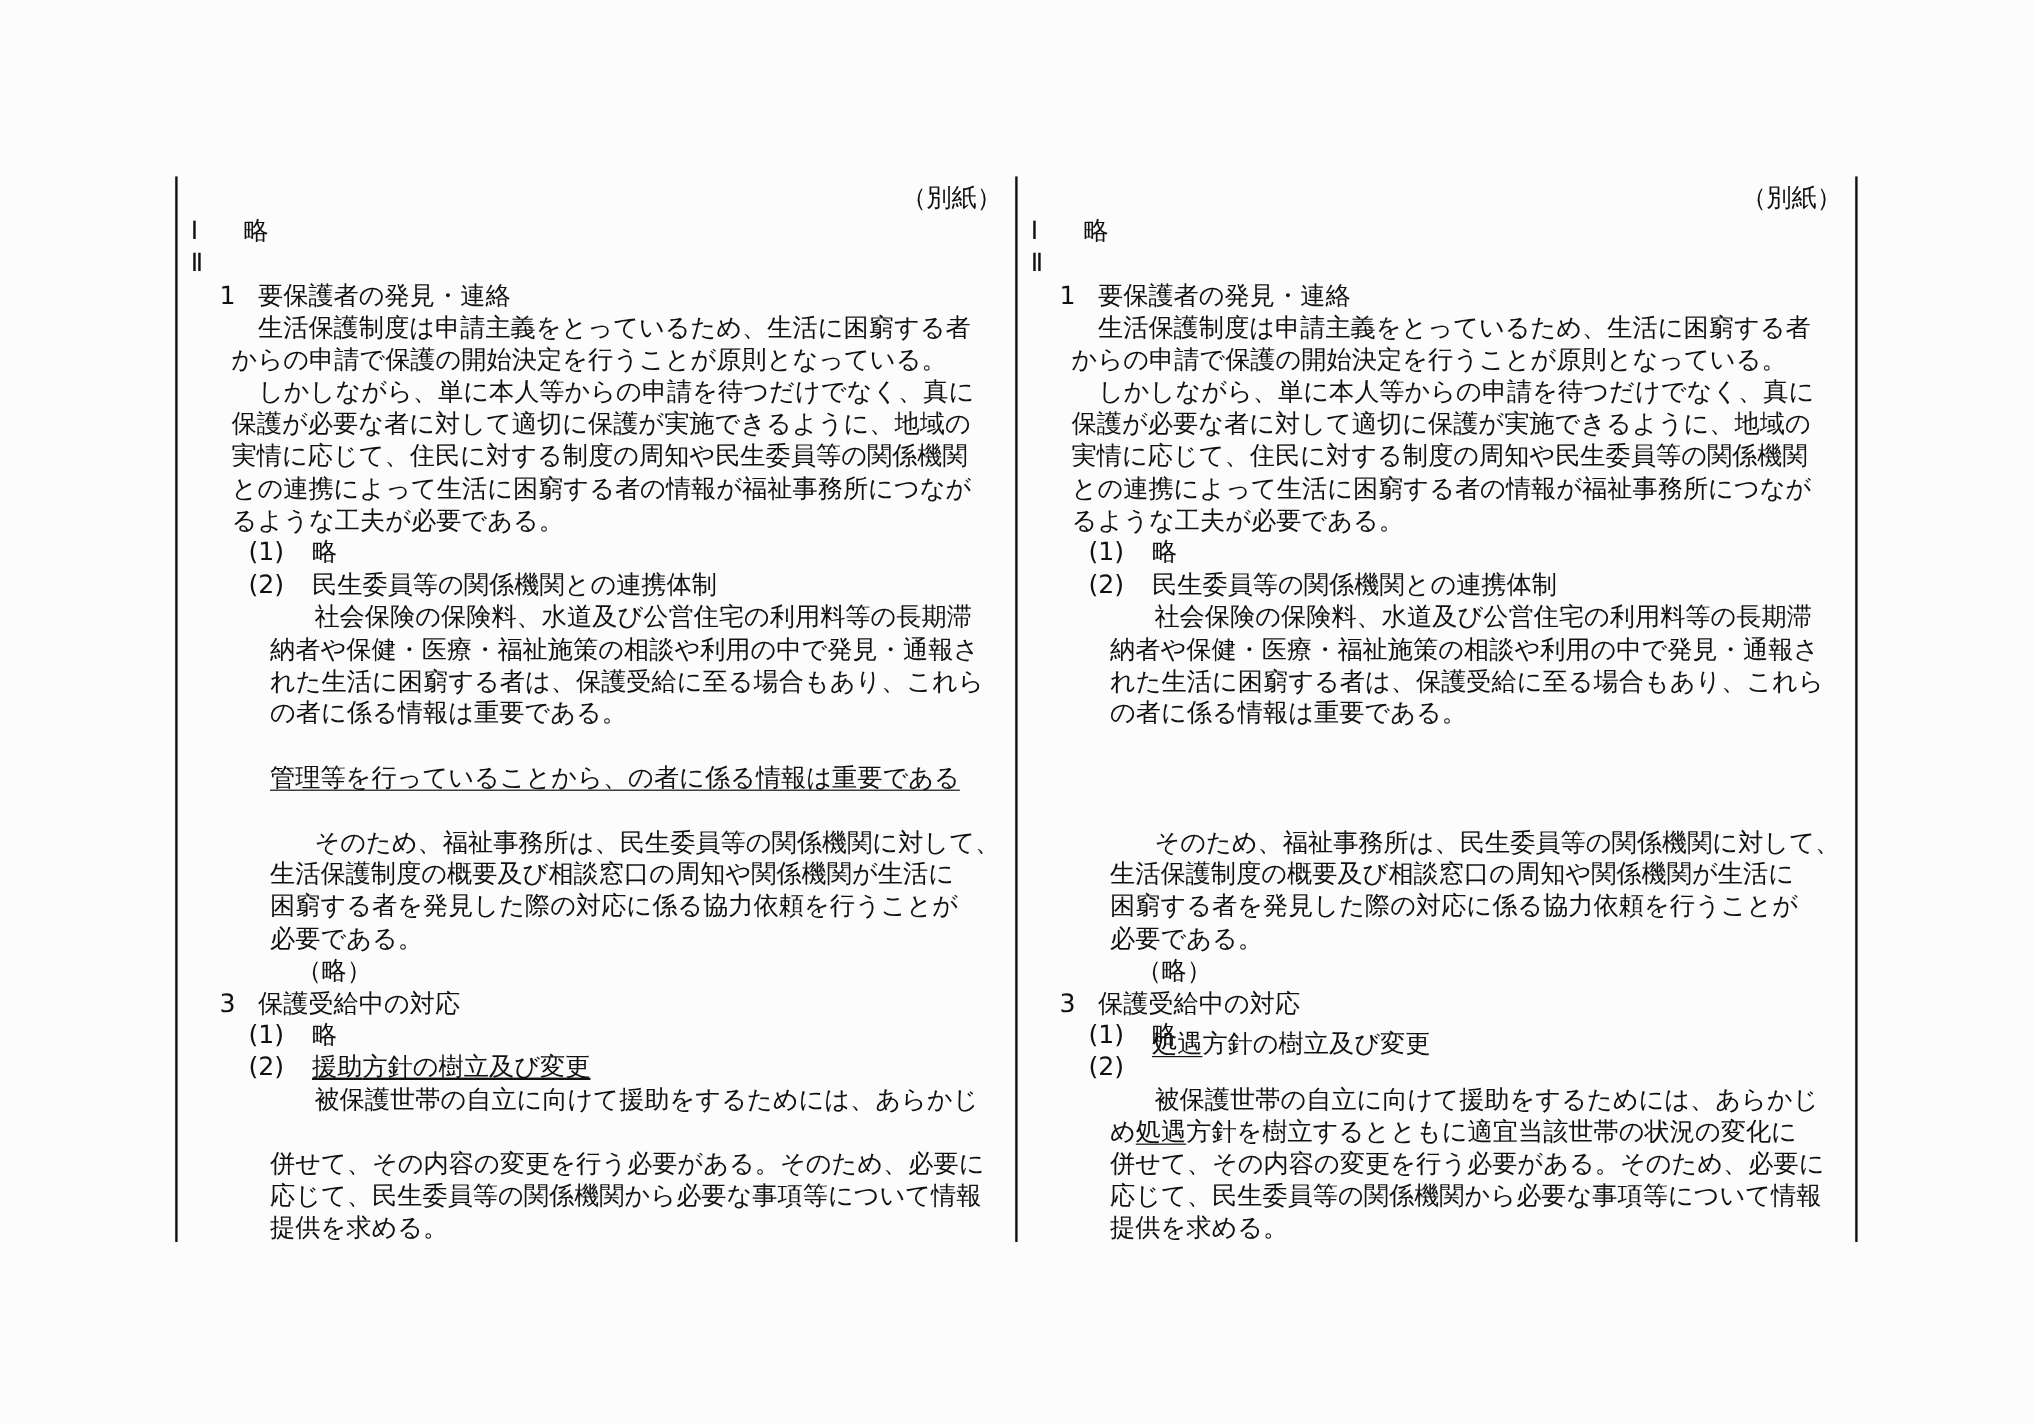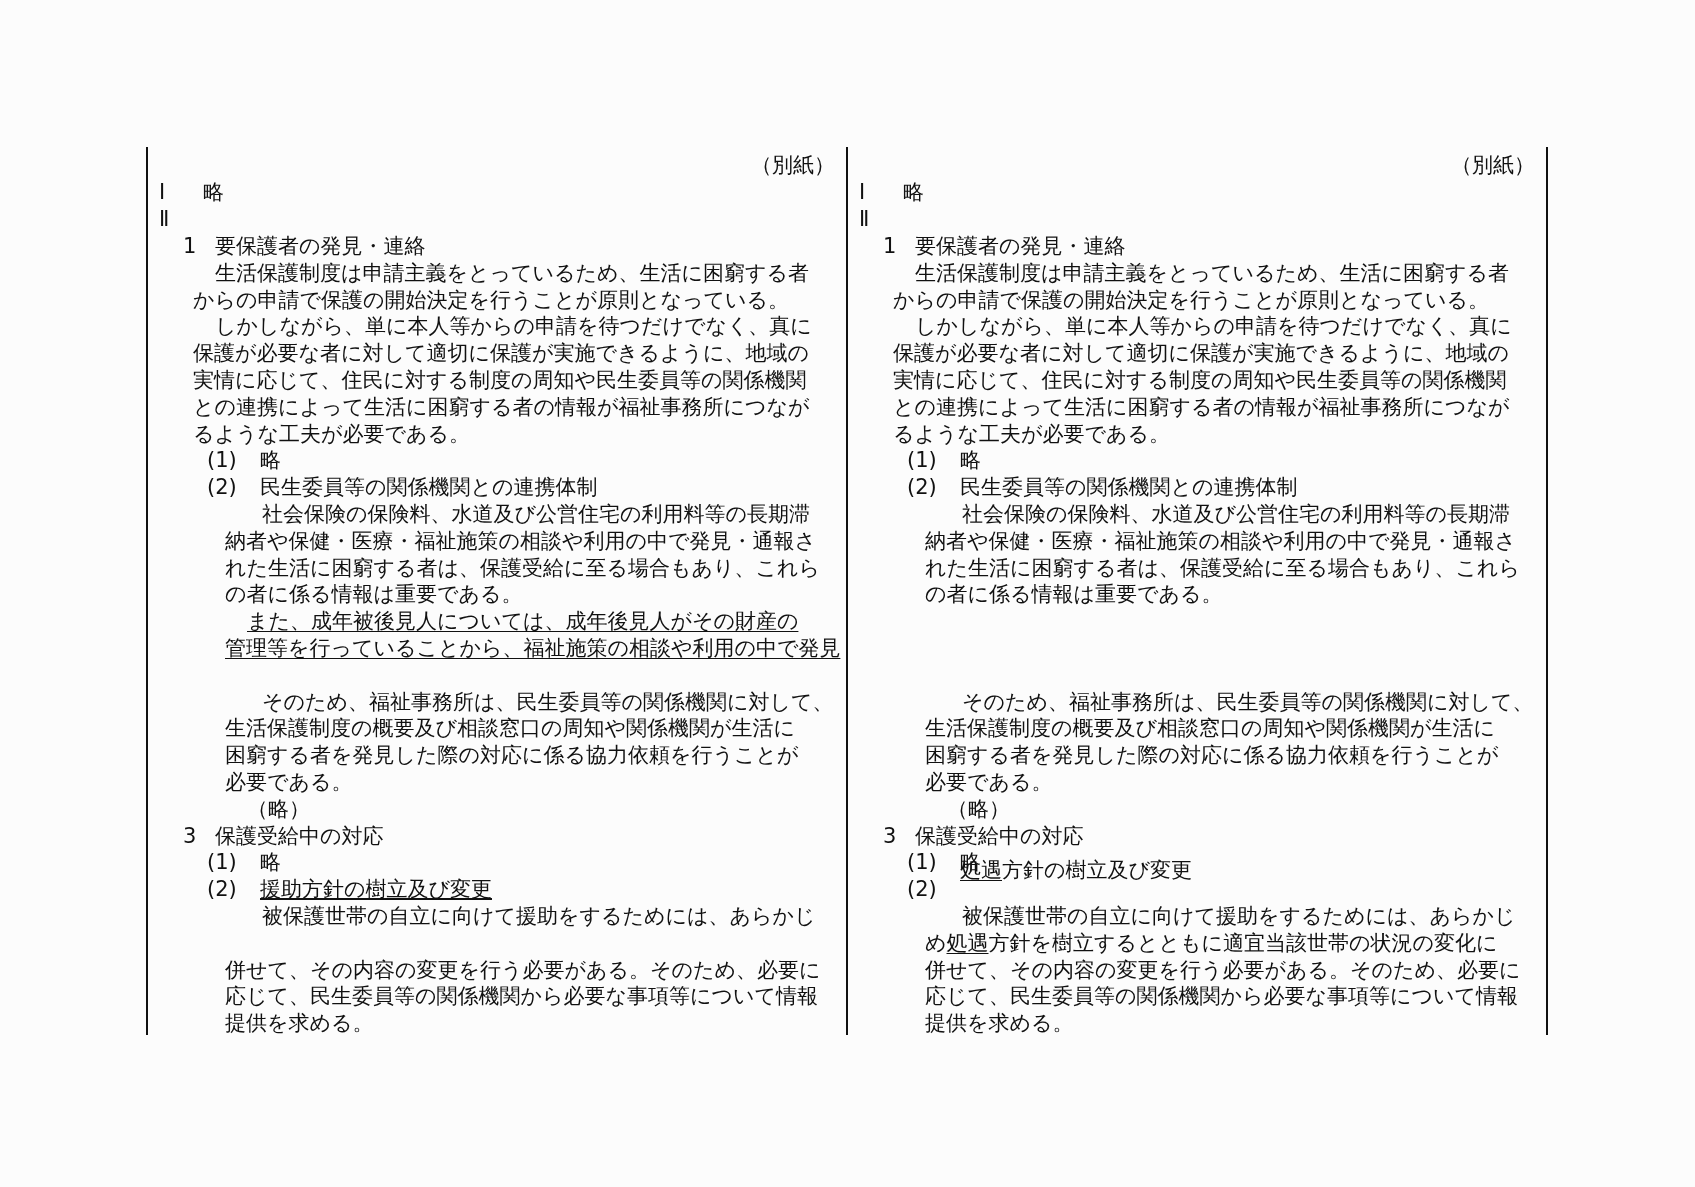--- a/index.html
+++ b/index.html
@@ -42,22 +42,21 @@
   <div class="ln" style="top:447px; left:113px;">略</div>
 
   <div class="ln" style="top:474px; left:60px;">(2)</div>
   <div class="ln" style="top:474px; left:113px;">民生委員等の関係機関との連携体制</div>
 
   <div class="ln" style="top:501px; left:115px;">社会保険の保険料、水道及び公営住宅の利用料等の長期滞</div>
   <div class="ln" style="top:528px; left:78px;">納者や保健・医療・福祉施策の相談や利用の中で発見・通報さ</div>
   <div class="ln" style="top:555px; left:78px;">れた生活に困窮する者は、保護受給に至る場合もあり、これら</div>
   <div class="ln" style="top:581px; left:78px;">の者に係る情報は重要である。</div>
 
-  <div class="ln" style="top:608px; left:78px;"><span class="u" style="padding-left:22px;">また、成年被後見人については、成年後見人がその財産の</span></div>
-  <div class="ln" style="top:635px; left:78px;"><span class="u">管理等を行っていることから、福祉施策の相談や利用の中で発見</span></div>
+  <div class="ln" style="top:635px; left:78px;"><span class="u">管理等を行っていることから、の者に係る情報は重要である</span></div>
 
   <div class="ln" style="top:689px; left:115px;">そのため、福祉事務所は、民生委員等の関係機関に対して、</div>
   <div class="ln" style="top:715px; left:78px;">生活保護制度の概要及び相談窓口の周知や関係機関が生活に</div>
   <div class="ln" style="top:742px; left:78px;">困窮する者を発見した際の対応に係る協力依頼を行うことが</div>
   <div class="ln" style="top:769px; left:78px;">必要である。</div>
 
   <div class="ln" style="top:796px; left:100px;">（略）</div>
 
   <div class="ln" style="top:823px; left:36px;">3</div>
   <div class="ln" style="top:823px; left:68px;">保護受給中の対応</div>

